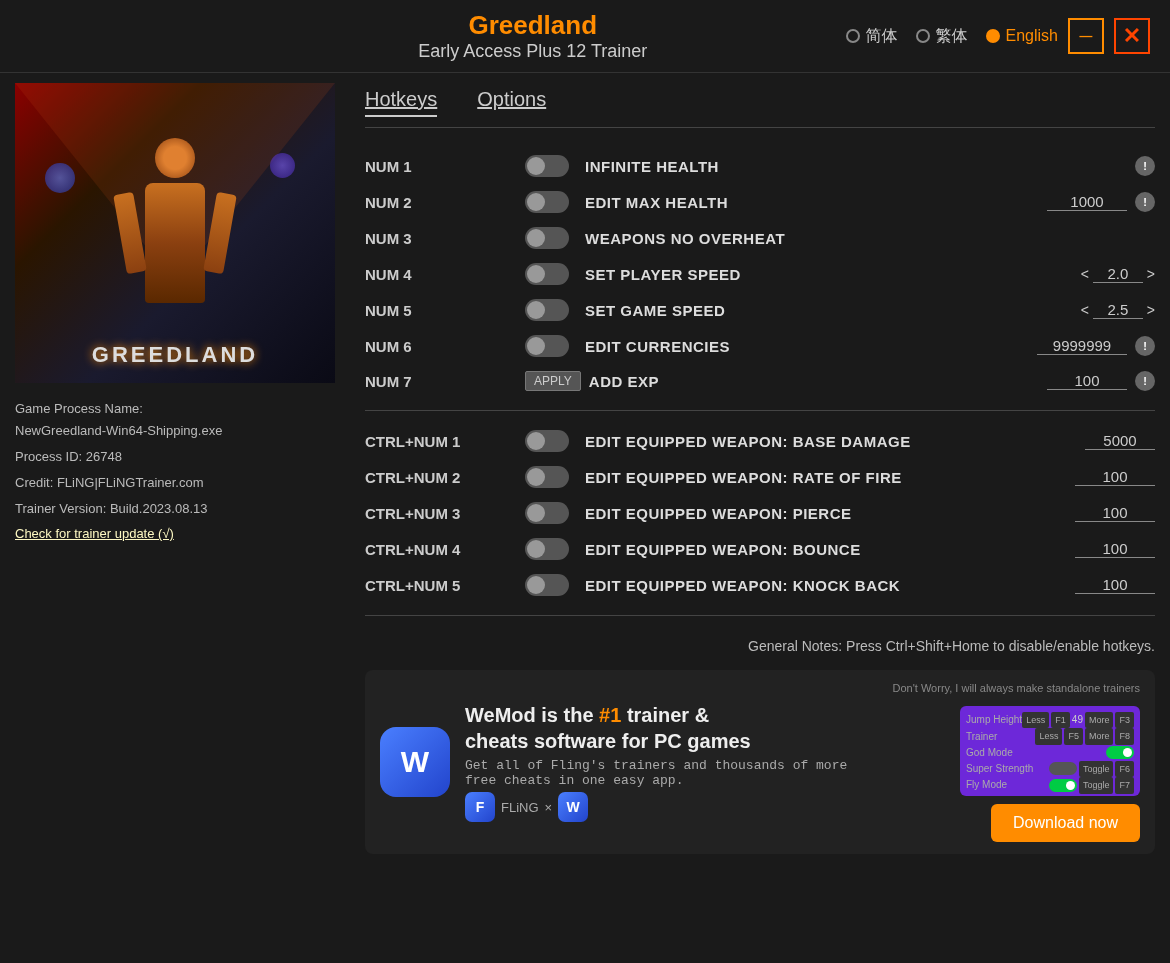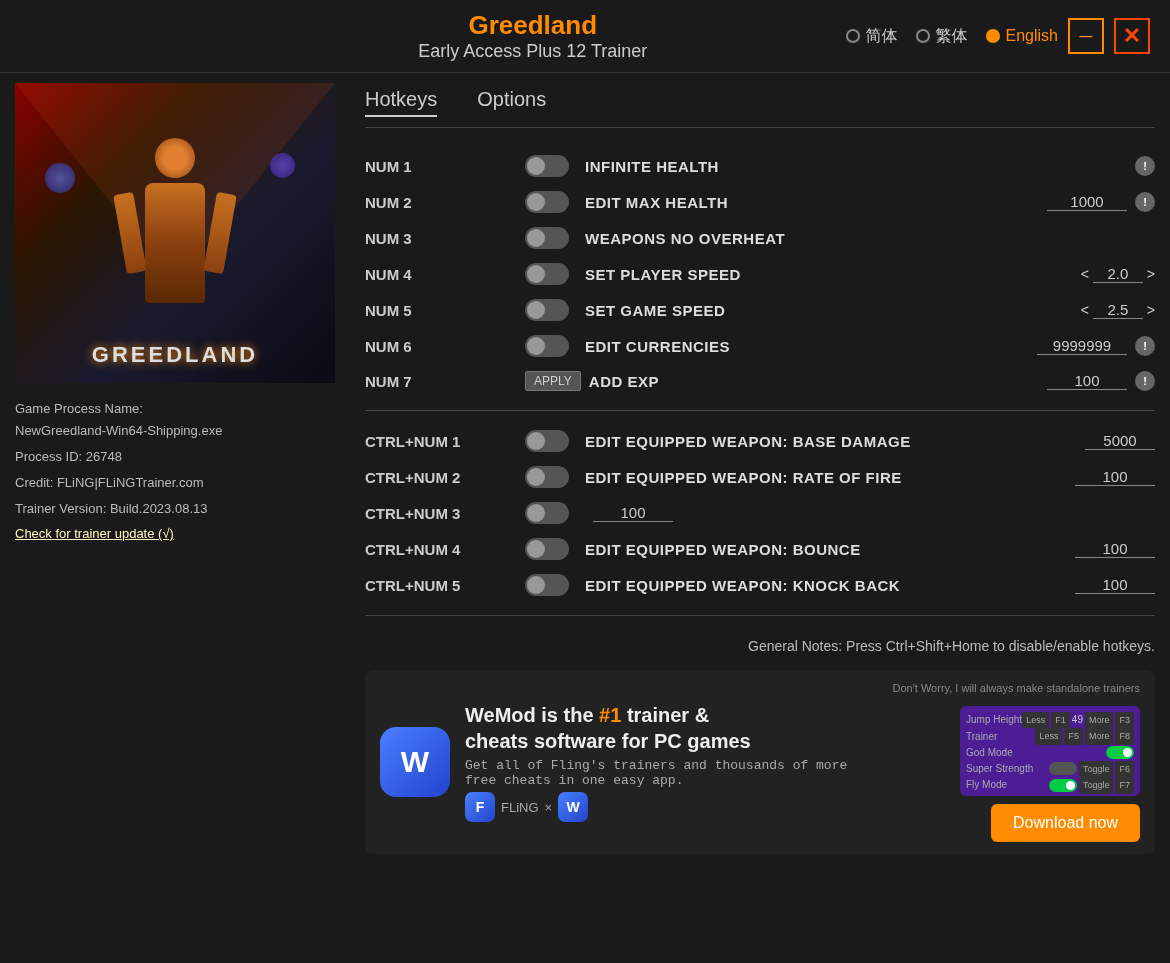--- a/index.html
+++ b/index.html
@@ -218,20 +218,21 @@
       gap: 40px;
       padding: 15px 0 10px 0;
       border-bottom: 1px solid #444;
       margin-bottom: 20px;
     }
     .tab {
       font-size: 20px;
       color: #ccc;
       cursor: pointer;
       padding-bottom: 4px;
+      text-decoration: underline;
     }
     .tab.active {
       color: #ccc;
       border-bottom: 2px solid #ccc;
     }
 
     
     .option-row {
       display: flex;
       align-items: center;
@@ -390,21 +391,21 @@
     .ad-right {
       display: flex;
       flex-direction: column;
       align-items: flex-end;
       gap: 8px;
       flex-shrink: 0;
     }
     .ad-preview {
       width: 180px;
       height: 90px;
-      background: #4c1d95;
+      background: #6d28d9;
       border-radius: 6px;
       padding: 6px;
       position: relative;
     }
     .preview-rows {
       font-size: 10px;
       color: #aaa;
       line-height: 1.6;
     }
     .preview-row {
@@ -635,20 +636,21 @@
           </div>
         <span class="option-label">EDIT EQUIPPED WEAPON: RATE OF FIRE</span>
         <input class="value-input" value="100" style="">
       </div>
 
       <div class="option-row">
         <span class="hotkey-label">CTRL+NUM 3</span>
         <div class="toggle-switch">
             <div class="toggle-knob"></div>
           </div>
+        <span class="option-label">EDIT EQUIPPED WEAPON: PIERCE</span>
         <input class="value-input" value="100" style="">
       </div>
 
       <div class="option-row">
         <span class="hotkey-label">CTRL+NUM 4</span>
         <div class="toggle-switch">
             <div class="toggle-knob"></div>
           </div>
         <span class="option-label">EDIT EQUIPPED WEAPON: BOUNCE</span>
         <input class="value-input" value="100" style="">

